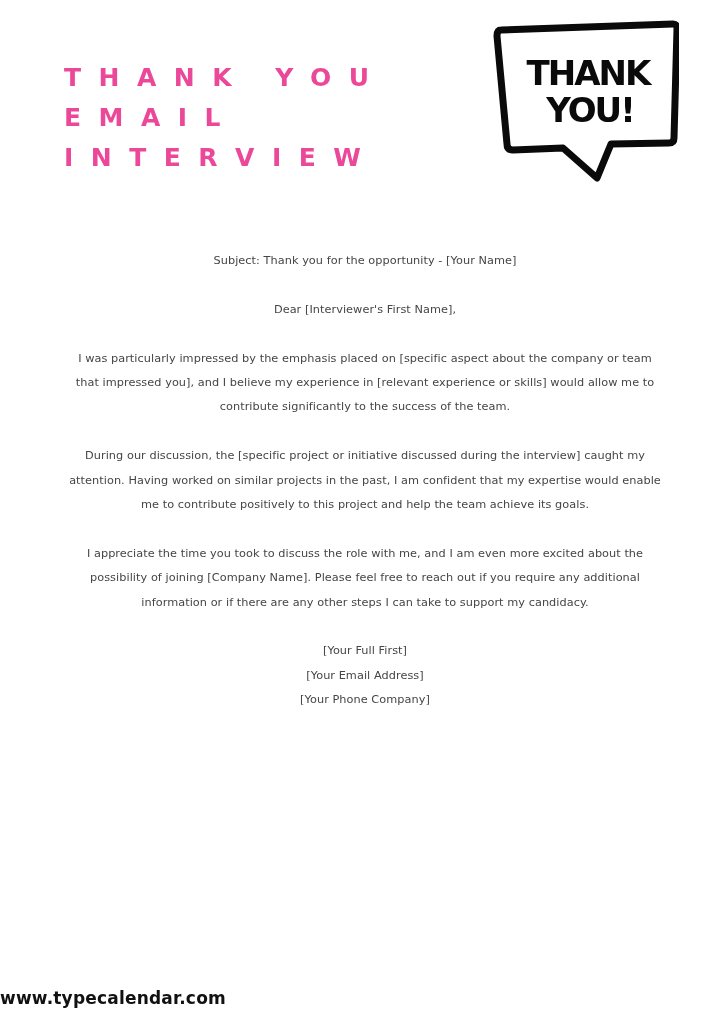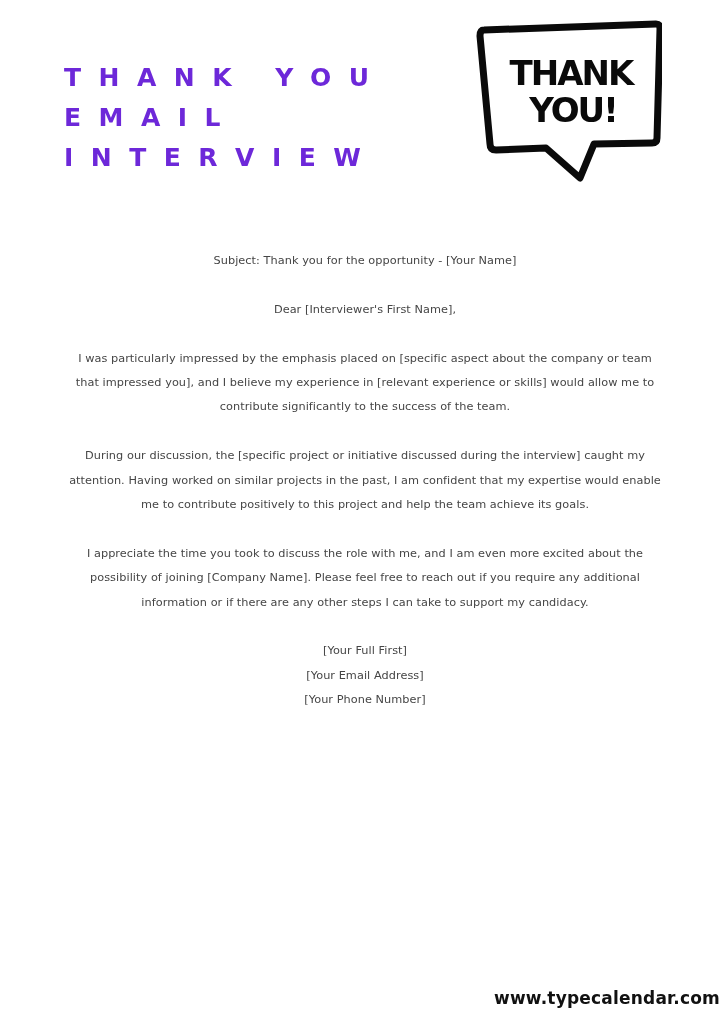--- a/index.html
+++ b/index.html
@@ -18,26 +18,26 @@
     .title {
       position: absolute;
       left: 64px;
       top: 58px;
       margin: 0;
       font-family: "DejaVu Sans", sans-serif;
       font-weight: bold;
       font-size: 25px;
       letter-spacing: 17.5px;
       line-height: 40px;
-      color: #6d28d9;
+      color: #ec4899;
     }
     .title-line { display: block; white-space: nowrap; }
     .badge {
       position: absolute;
-      left: 476px;
+      left: 493px;
       top: 20px;
       width: 186px;
       height: 164px;
       text-align: center;
     }
     .badge svg { width: 100%; height: 100%; display: block; }
     .body-text {
       position: absolute;
       left: 65px;
       top: 249px;
@@ -48,21 +48,21 @@
       letter-spacing: 0.05px;
       text-align: center;
     }
     .para { margin: 0 0 24.4px 0; }
     .sig-line { display: block; }
     .footer {
       position: absolute;
       left: 0;
       width: 720px;
       top: 988px;
-      text-align: right;
+      text-align: left;
       font-family: "DejaVu Sans", sans-serif;
       font-size: 17px;
       font-weight: bold;
       color: #111111;
       letter-spacing: 0.2px;
     }
   </style>
 </head>
 <body>
 
@@ -82,17 +82,17 @@
 
 <div class="body-text">
   <p class="para">Subject: Thank you for the opportunity - [Your Name]</p>
   <p class="para">Dear [Interviewer's First Name],</p>
   <p class="para">I was particularly impressed by the emphasis placed on [specific aspect about the company or team that impressed you], and I believe my experience in [relevant experience or skills] would allow me to contribute significantly to the success of the team.</p>
   <p class="para">During our discussion, the [specific project or initiative discussed during the interview] caught my attention. Having worked on similar projects in the past, I am confident that my expertise would enable me to contribute positively to this project and help the team achieve its goals.</p>
   <p class="para">I appreciate the time you took to discuss the role with me, and I am even more excited about the possibility of joining [Company Name]. Please feel free to reach out if you require any additional information or if there are any other steps I can take to support my candidacy.</p>
   <div>
     <span class="sig-line">[Your Full First]</span>
     <span class="sig-line">[Your Email Address]</span>
-    <span class="sig-line">[Your Phone Number]</span>
+    <span class="sig-line">[Your Phone Company]</span>
   </div>
 </div>
 
 <div class="footer">www.typecalendar.com</div>
 
 </body></html>

